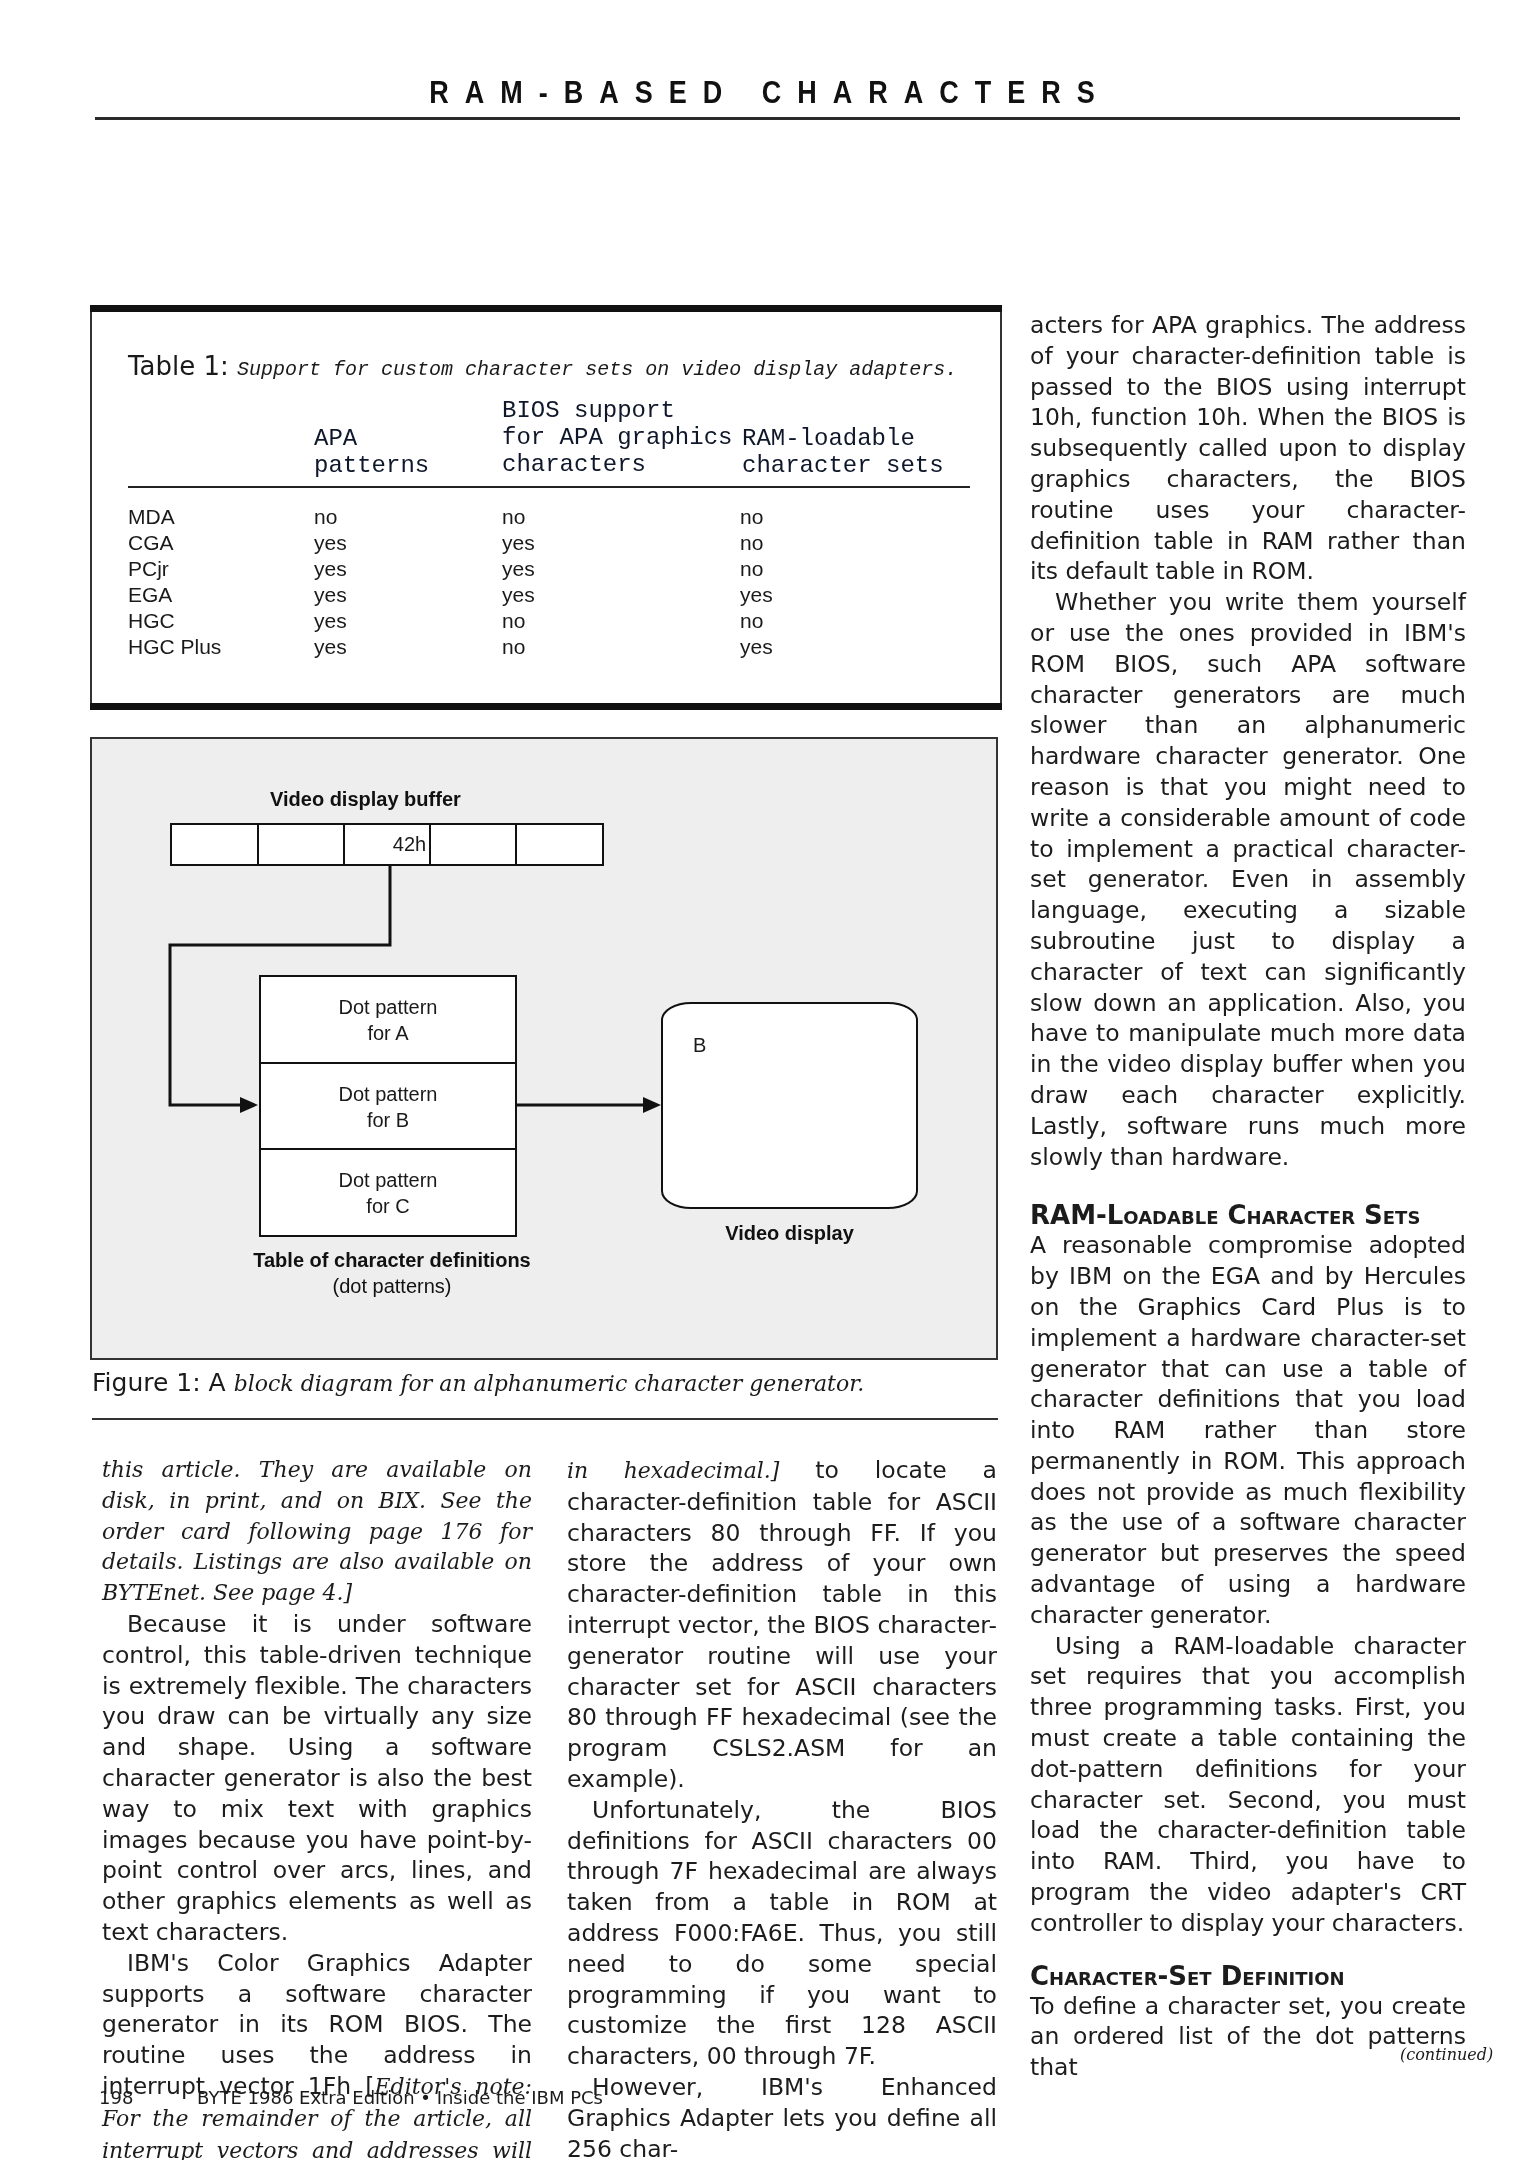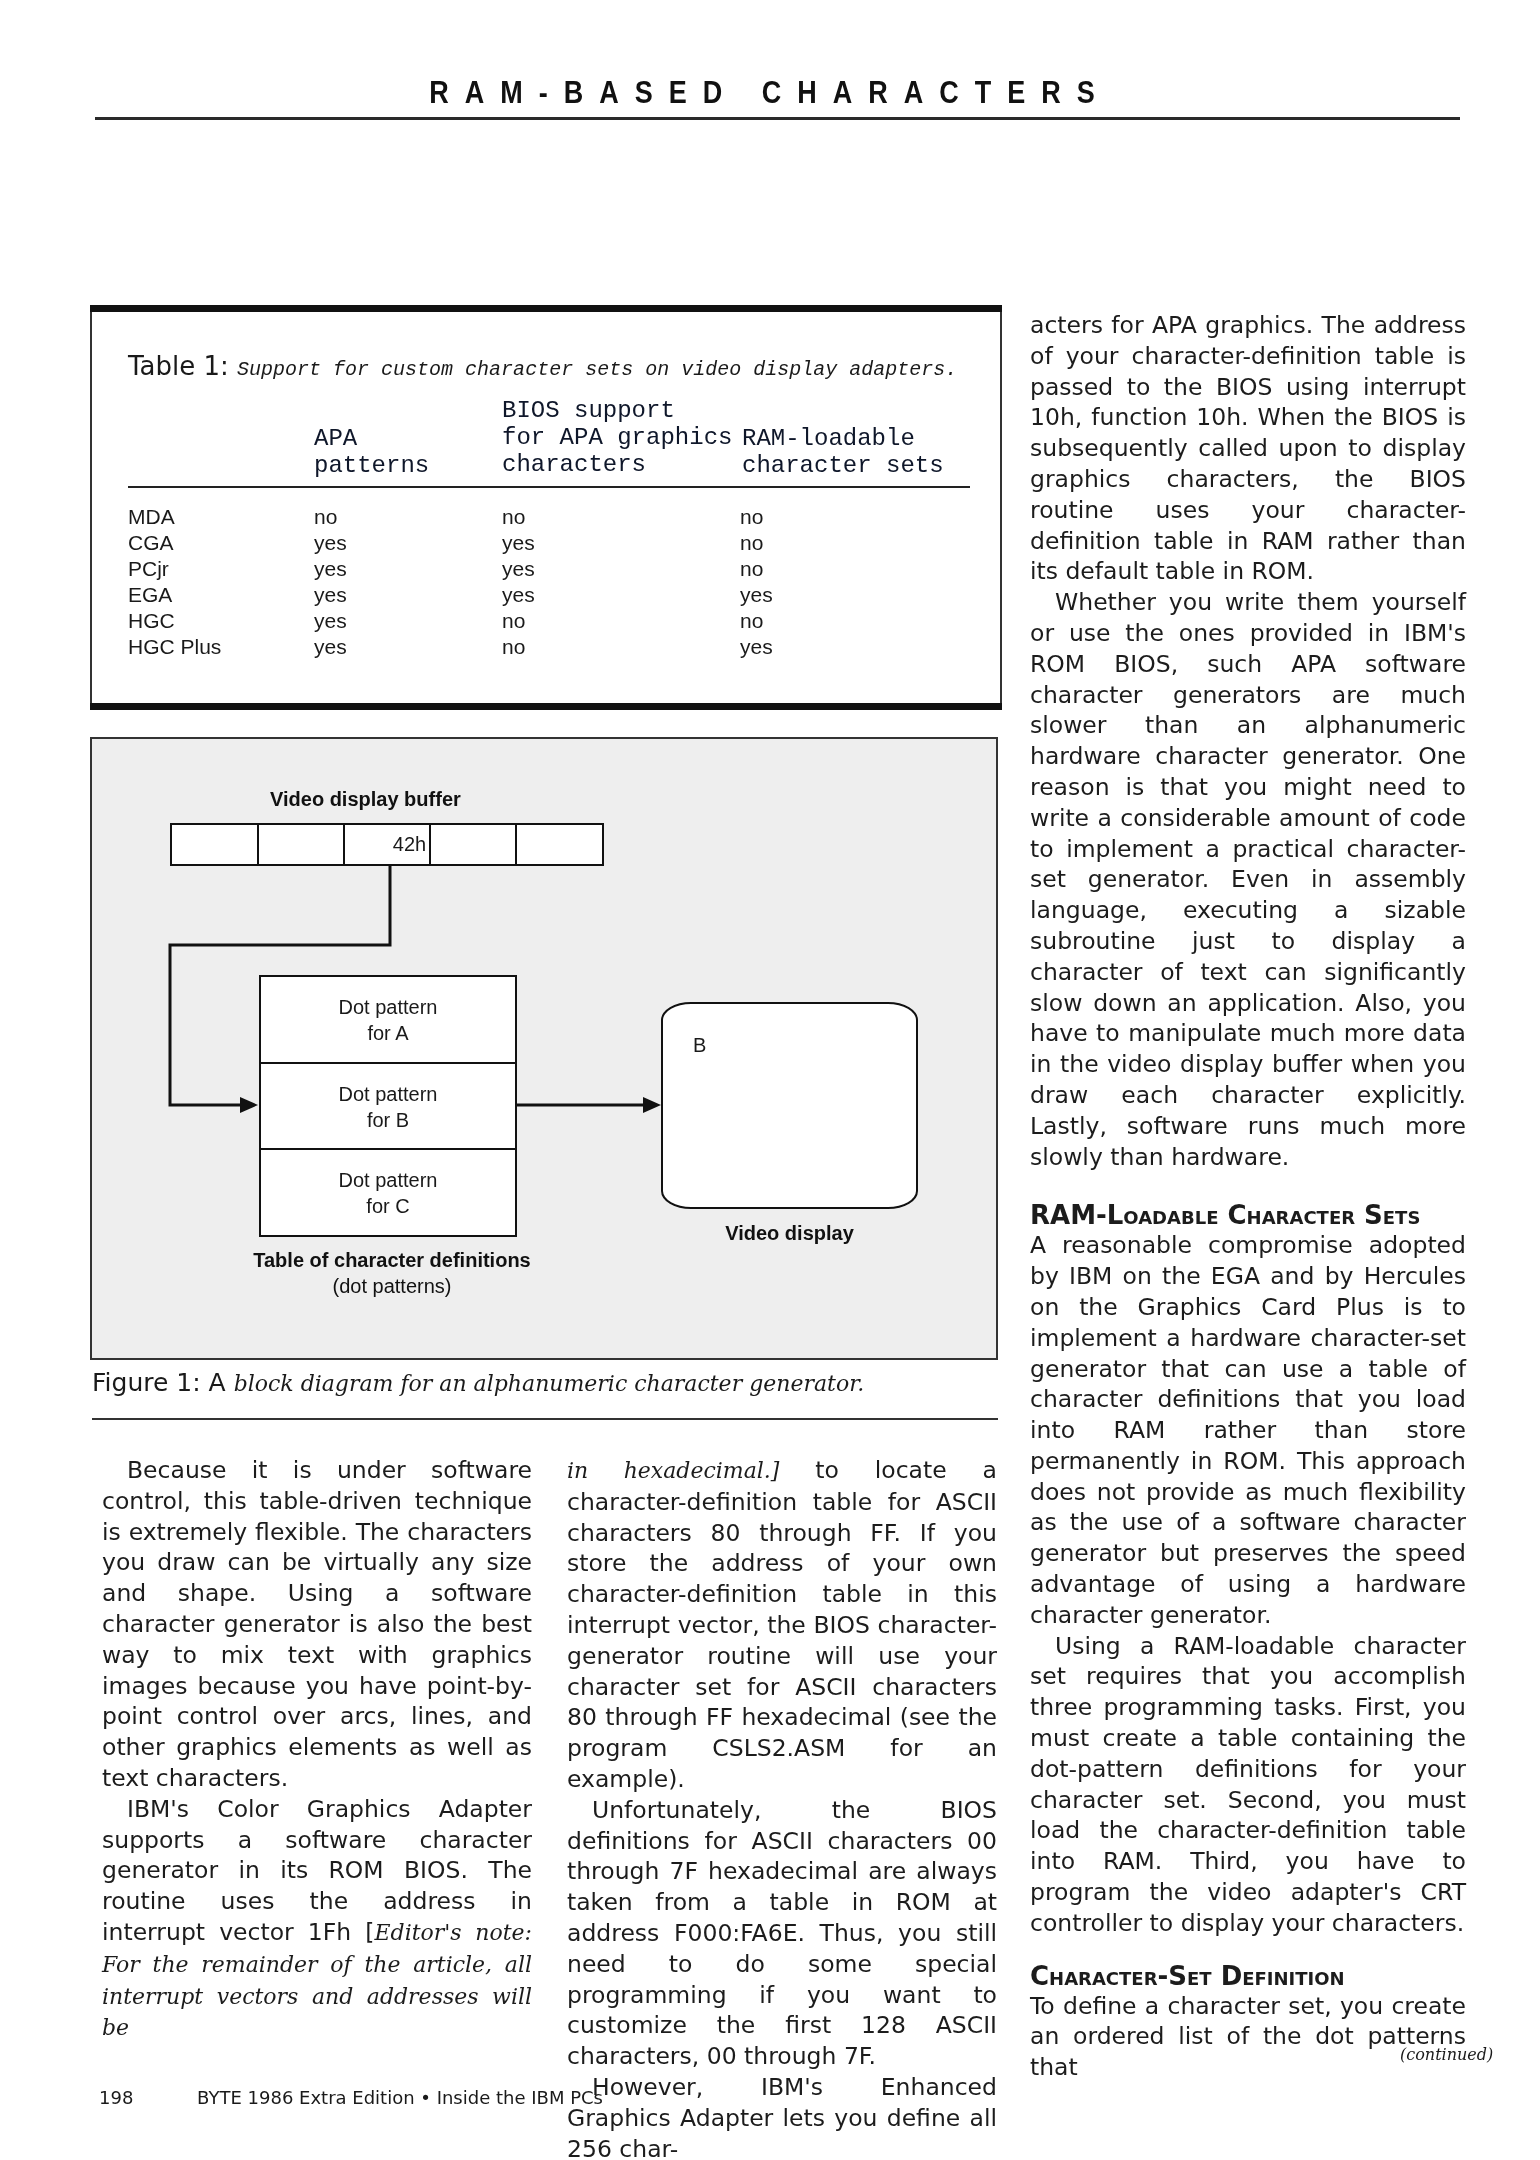--- a/index.html
+++ b/index.html
@@ -155,20 +155,21 @@
 <div class="fig-label bold" style="left:661px; top:1222px; width:257px;">Video display</div>
 
 <div class="fig-caption">
   <span>Figure 1:</span>
   <span>A</span>
   <span class="txt">block diagram for an alphanumeric character generator.</span>
 </div>
 <div class="fig-rule"></div>
 
 <div class="col col-left">
+  <p class="noindent ital">this article. They are available on disk, in print, and on BIX. See the order card following page 176 for details. Listings are also available on BYTEnet. See page 4.]</p>
   <p>Because it is under software control, this table-driven technique is extremely flexible. The characters you draw can be virtually any size and shape. Using a software character generator is also the best way to mix text with graphics images because you have point-by-point control over arcs, lines, and other graphics elements as well as text characters.</p>
   <p><span>IBM's Color Graphics Adapter supports a software character generator in its ROM BIOS. The routine uses the address in interrupt vector 1Fh [</span><span class="ital">Editor's note: For the remainder of the article, all interrupt vectors and addresses will be</span></p>
 </div>
 
 <div class="col col-mid">
   <p class="noindent"><span class="ital">in hexadecimal.]</span><span> to locate a character-definition table for ASCII characters 80 through FF. If you store the address of your own character-definition table in this interrupt vector, the BIOS character-generator routine will use your character set for ASCII characters 80 through FF hexadecimal (see the program CSLS2.ASM for an example).</span></p>
   <p>Unfortunately, the BIOS definitions for ASCII characters 00 through 7F hexadecimal are always taken from a table in ROM at address F000:FA6E. Thus, you still need to do some special programming if you want to customize the first 128 ASCII characters, 00 through 7F.</p>
   <p>However, IBM's Enhanced Graphics Adapter lets you define all 256 char-</p>
 </div>
 

